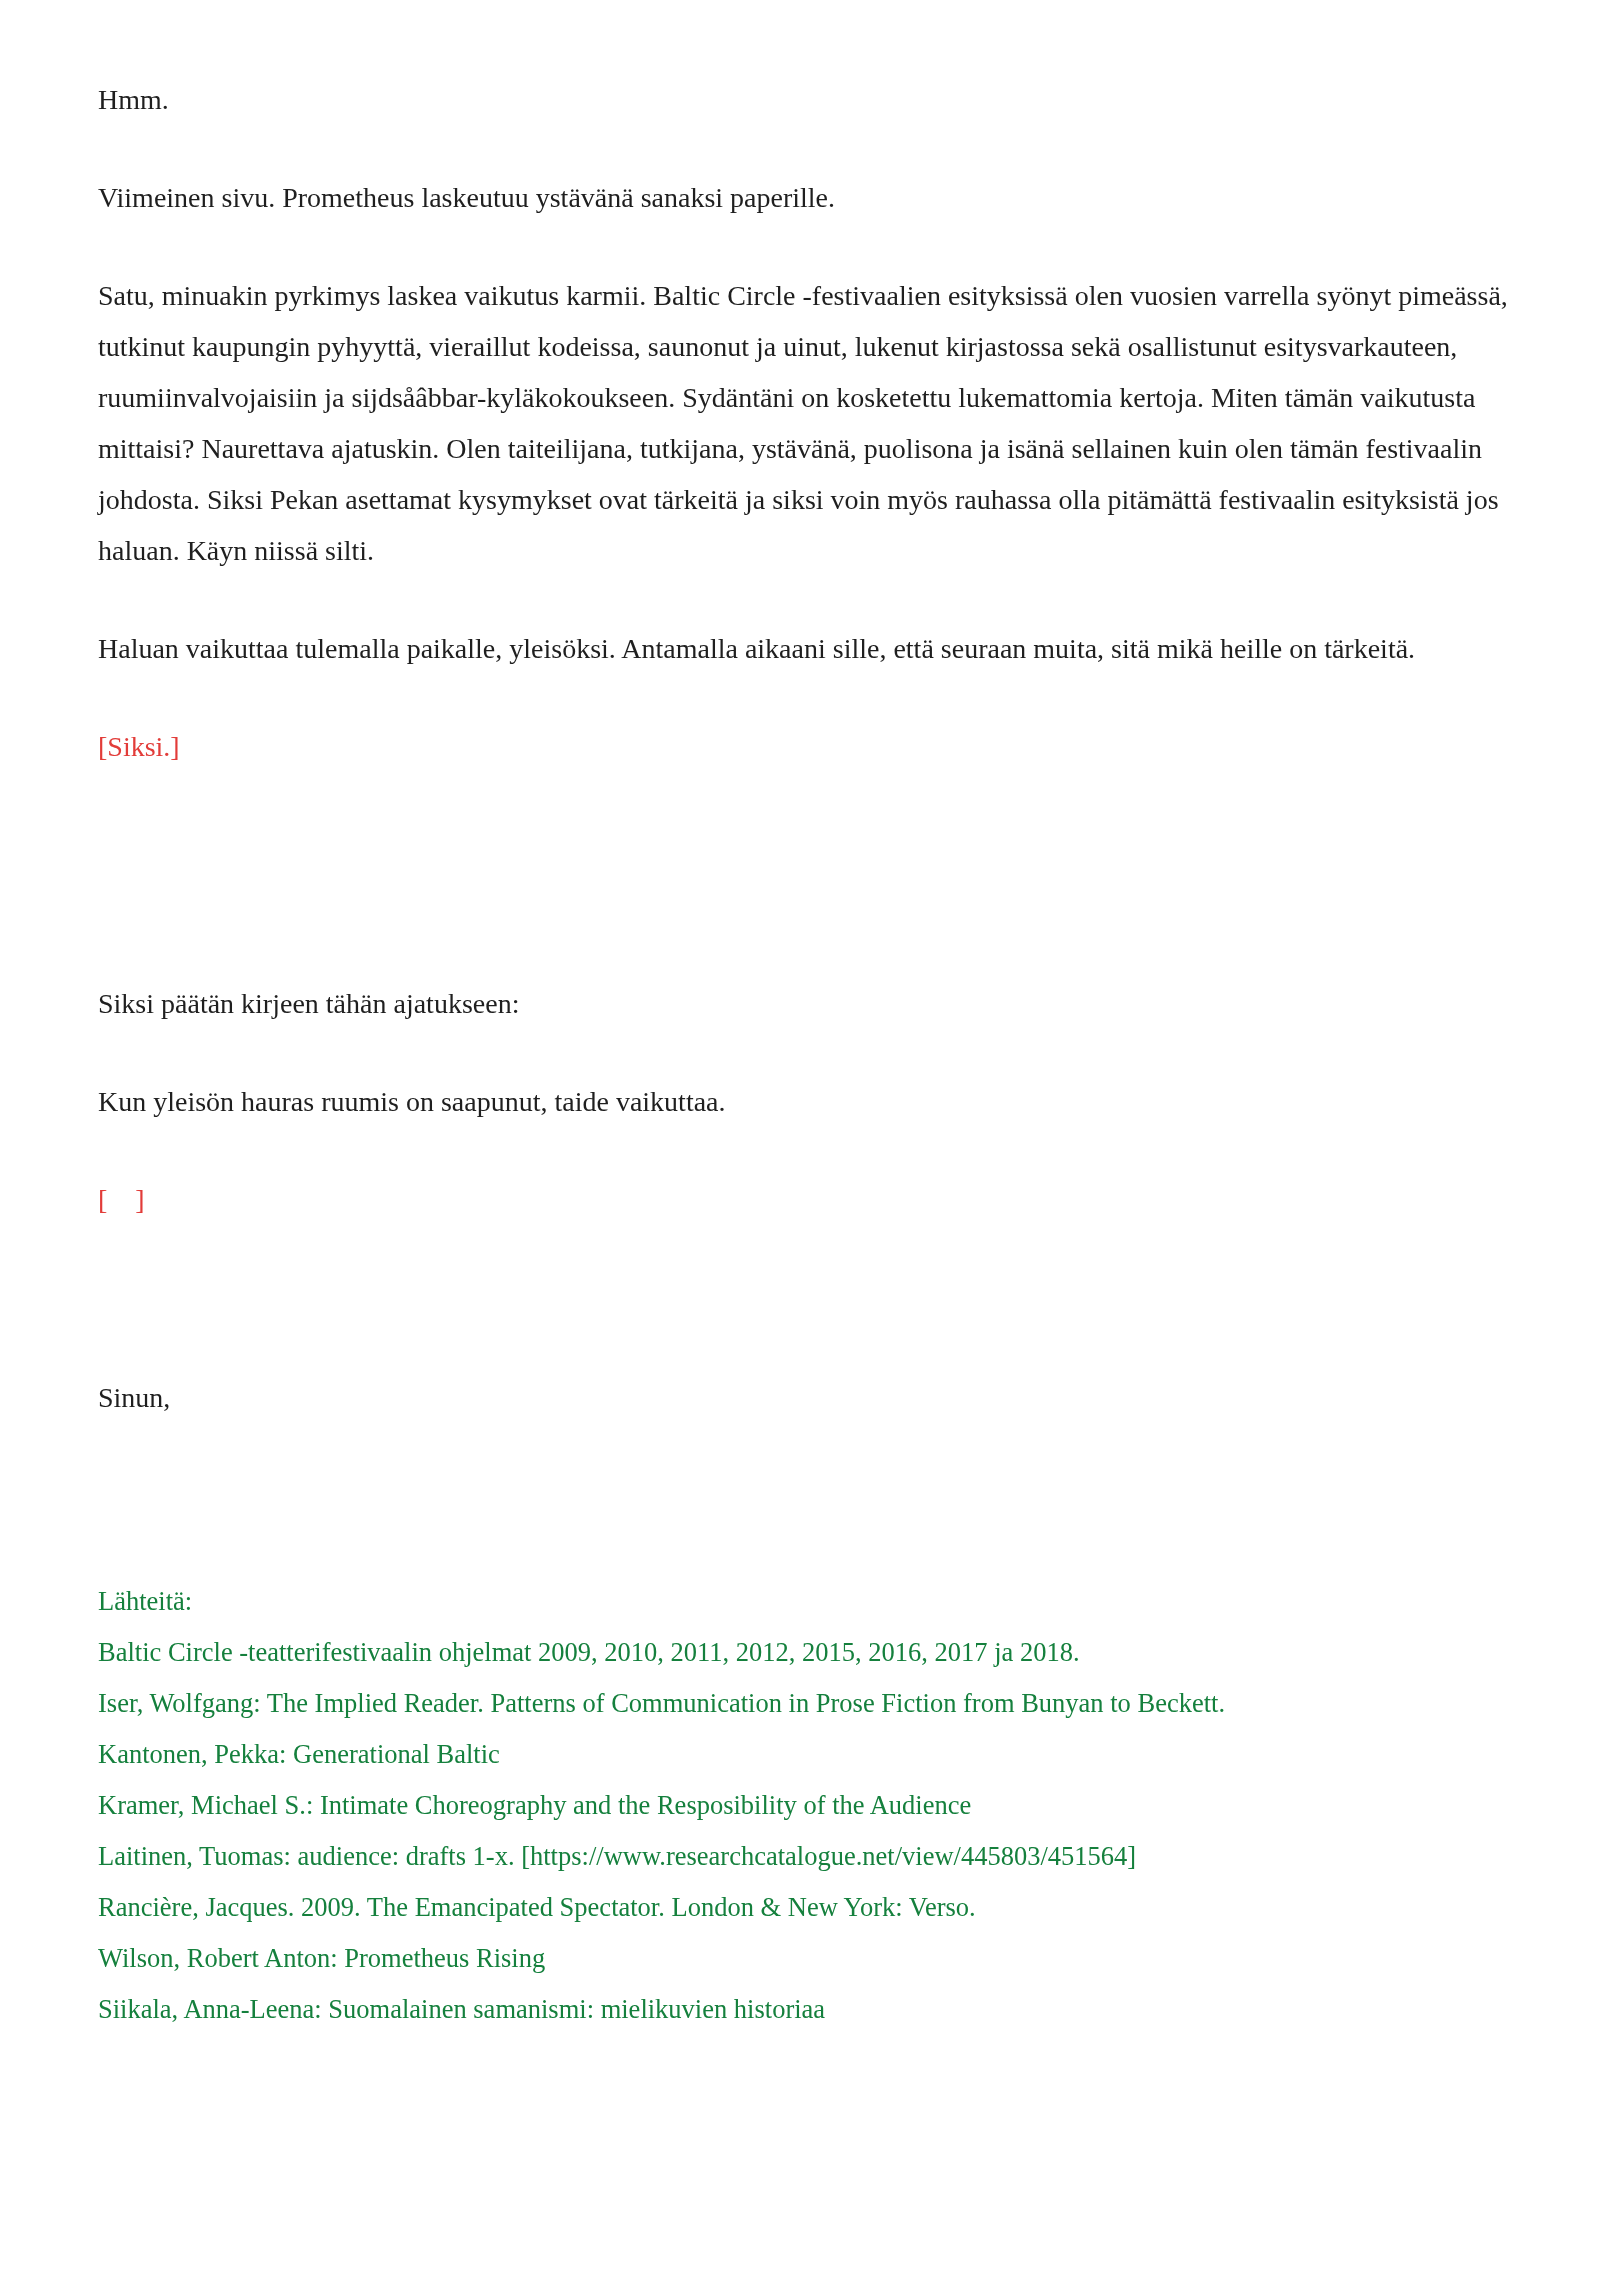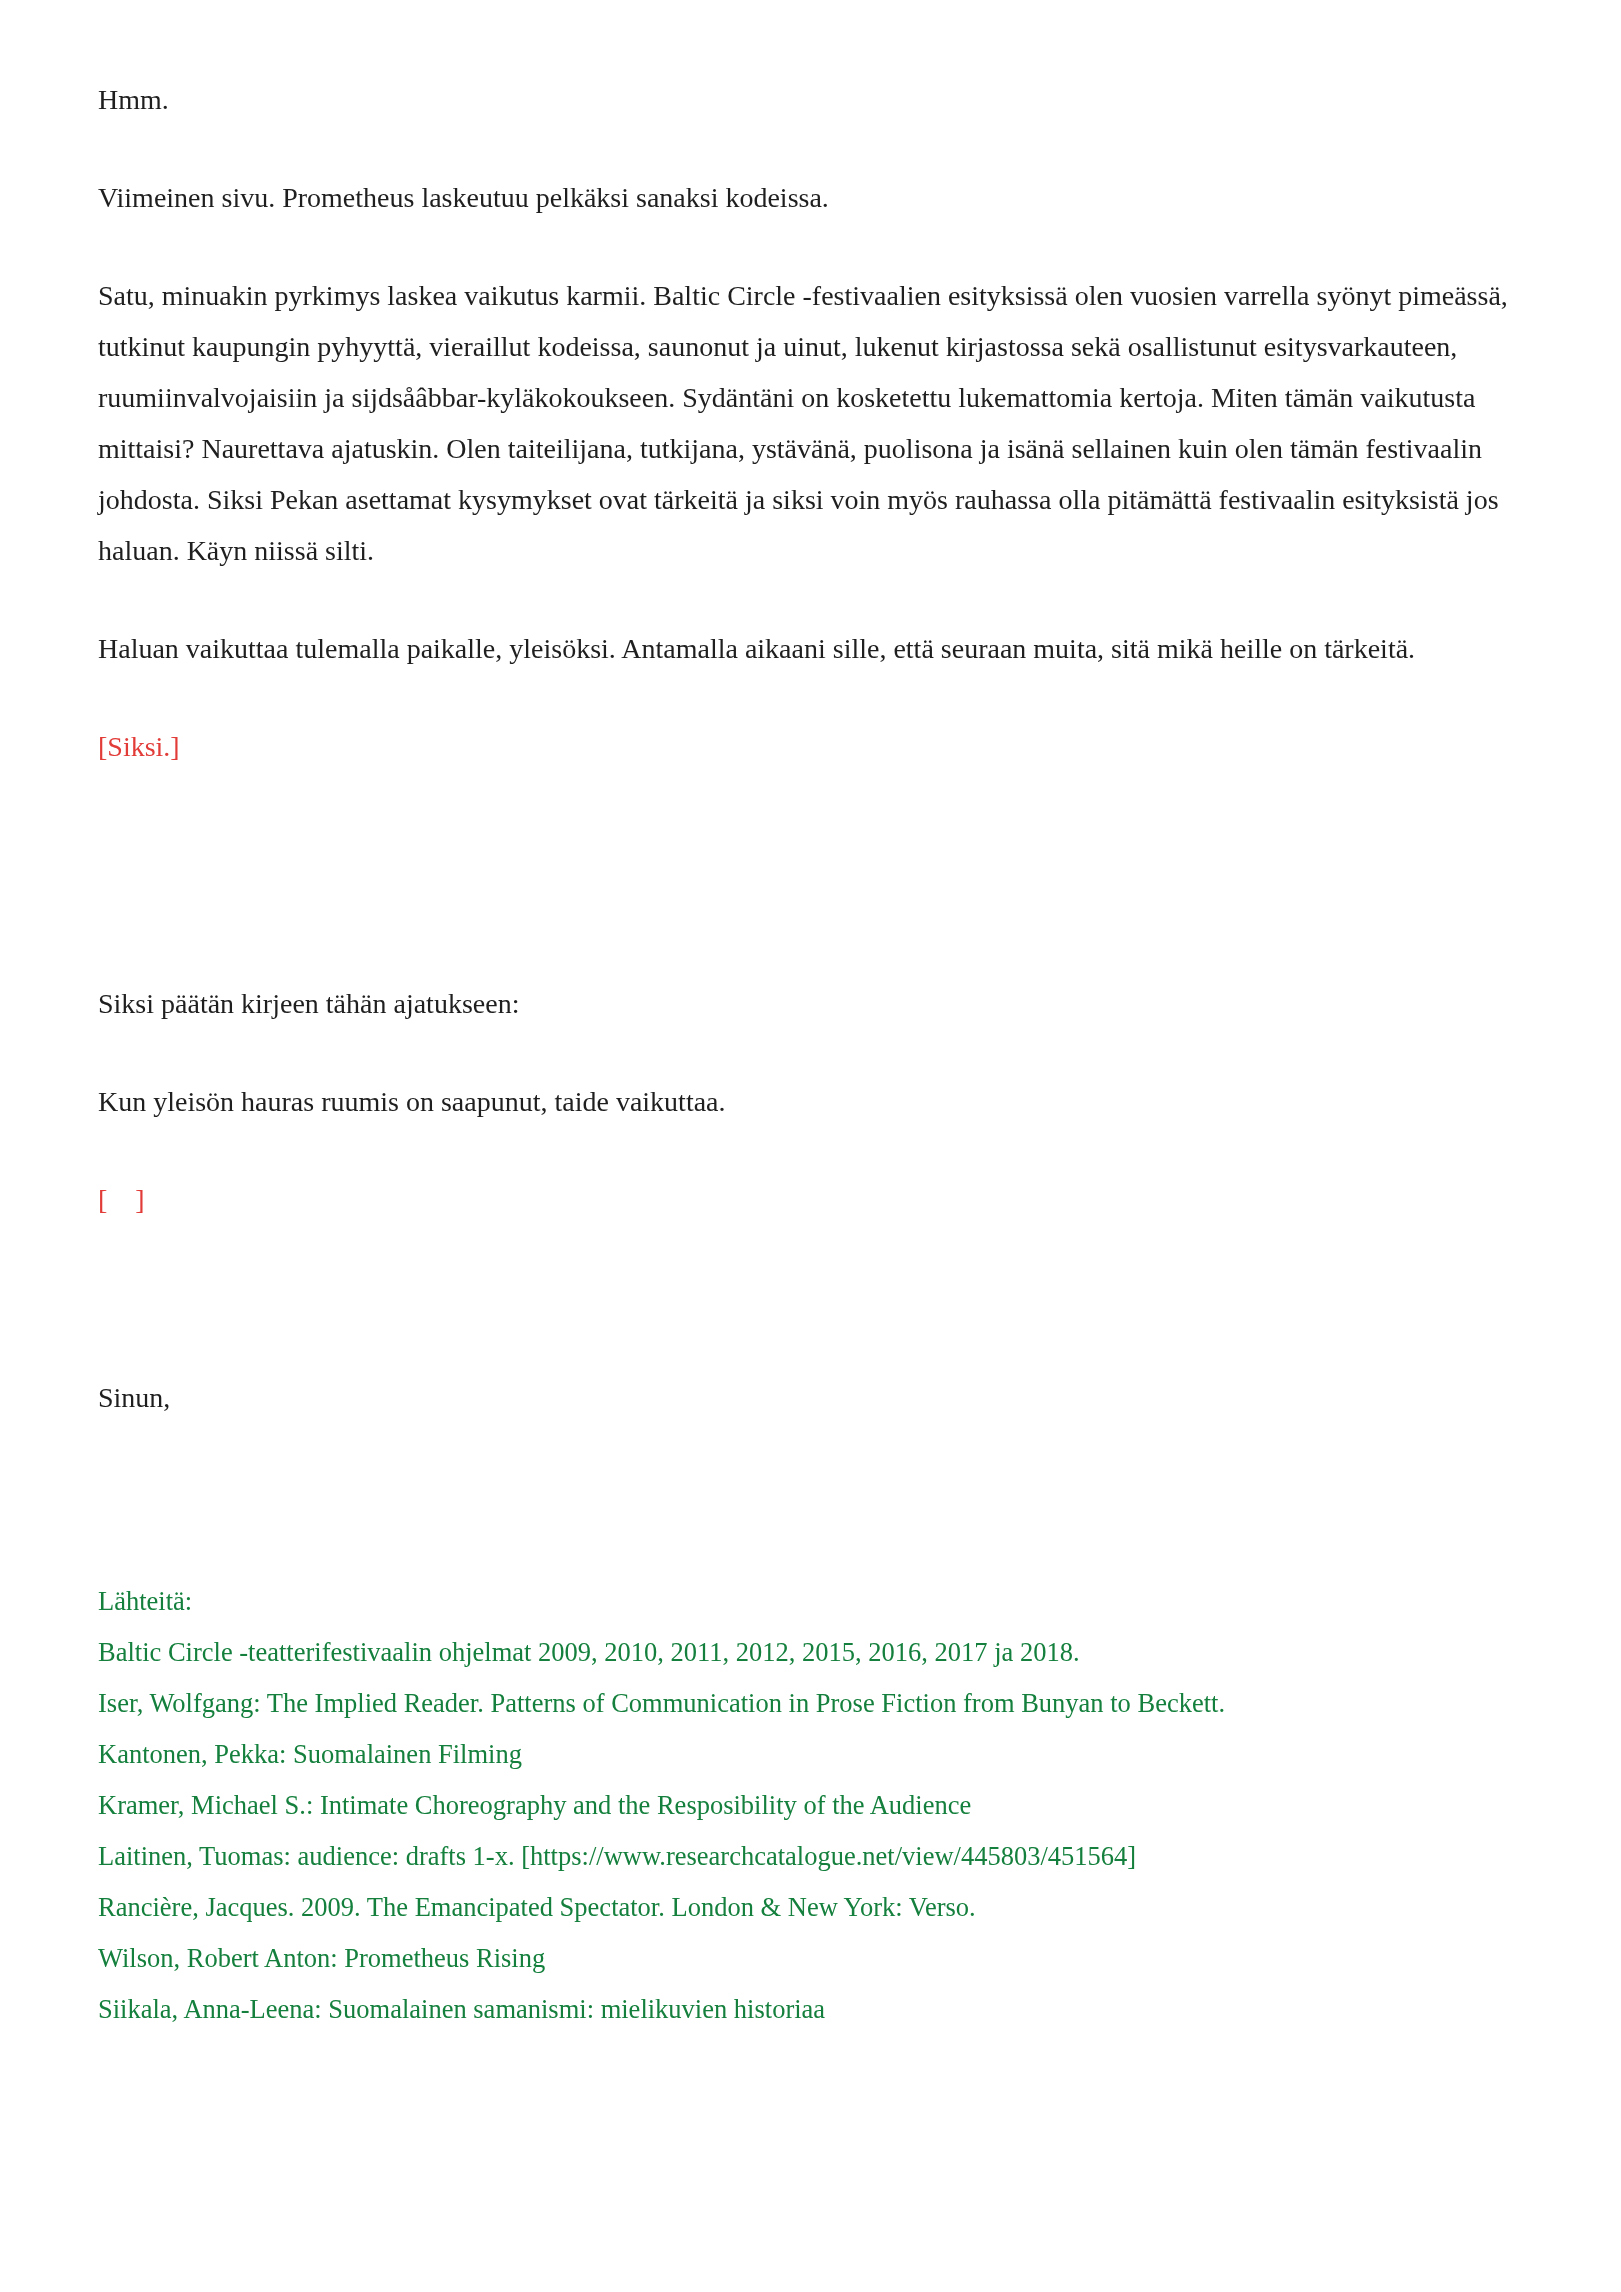--- a/index.html
+++ b/index.html
@@ -39,21 +39,21 @@
     color: #15803d;
   }
 </style>
 </head>
 <body>
 
 <div class="page">
 
   <p>Hmm.</p>
 
-  <p class="gap-para">Viimeinen sivu. Prometheus laskeutuu pelkäksi sanaksi kodeissa.</p>
+  <p class="gap-para">Viimeinen sivu. Prometheus laskeutuu ystävänä sanaksi paperille.</p>
 
   <p class="gap-para">Satu, minuakin pyrkimys laskea vaikutus karmii. Baltic Circle -festivaalien esityksissä olen vuosien varrella syönyt pimeässä, tutkinut kaupungin pyhyyttä, vieraillut kodeissa, saunonut ja uinut, lukenut kirjastossa sekä osallistunut esitysvarkauteen, ruumiinvalvojaisiin ja sijdsåâbbar-kyläkokoukseen. Sydäntäni on kosketettu lukemattomia kertoja. Miten tämän vaikutusta mittaisi? Naurettava ajatuskin. Olen taiteilijana, tutkijana, ystävänä, puolisona ja isänä sellainen kuin olen tämän festivaalin johdosta. Siksi Pekan asettamat kysymykset ovat tärkeitä ja siksi voin myös rauhassa olla pitämättä festivaalin esityksistä jos haluan. Käyn niissä silti.</p>
 
   <p class="gap-para">Haluan vaikuttaa tulemalla paikalle, yleisöksi. Antamalla aikaani sille, että seuraan muita, sitä mikä heille on tärkeitä.</p>
 
   <p class="gap-para red">[Siksi.]</p>
 
   <p class="gap-xlarge">Siksi päätän kirjeen tähän ajatukseen:</p>
 
 
@@ -61,21 +61,21 @@
 
   <p class="gap-para red brackets">[    ]</p>
 
   <p class="gap-sign">Sinun,</p>
 
 
   <div class="refs gap-refs">
     <p>Lähteitä:</p>
     <p>Baltic Circle -teatterifestivaalin ohjelmat 2009, 2010, 2011, 2012, 2015, 2016, 2017 ja 2018.</p>
     <p>Iser, Wolfgang: The Implied Reader. Patterns of Communication in Prose Fiction from Bunyan to Beckett.</p>
-    <p>Kantonen, Pekka: Suomalainen Filming</p>
+    <p>Kantonen, Pekka: Generational Baltic</p>
     <p>Kramer, Michael S.: Intimate Choreography and the Resposibility of the Audience</p>
     <p>Laitinen, Tuomas: audience: drafts 1-x. [https://www.researchcatalogue.net/view/445803/451564]</p>
     <p>Rancière, Jacques. 2009. The Emancipated Spectator. London &amp; New York: Verso.</p>
     <p>Wilson, Robert Anton: Prometheus Rising</p>
     <p>Siikala, Anna-Leena: Suomalainen samanismi: mielikuvien historiaa</p>
   </div>
 
 </div>
 
 

